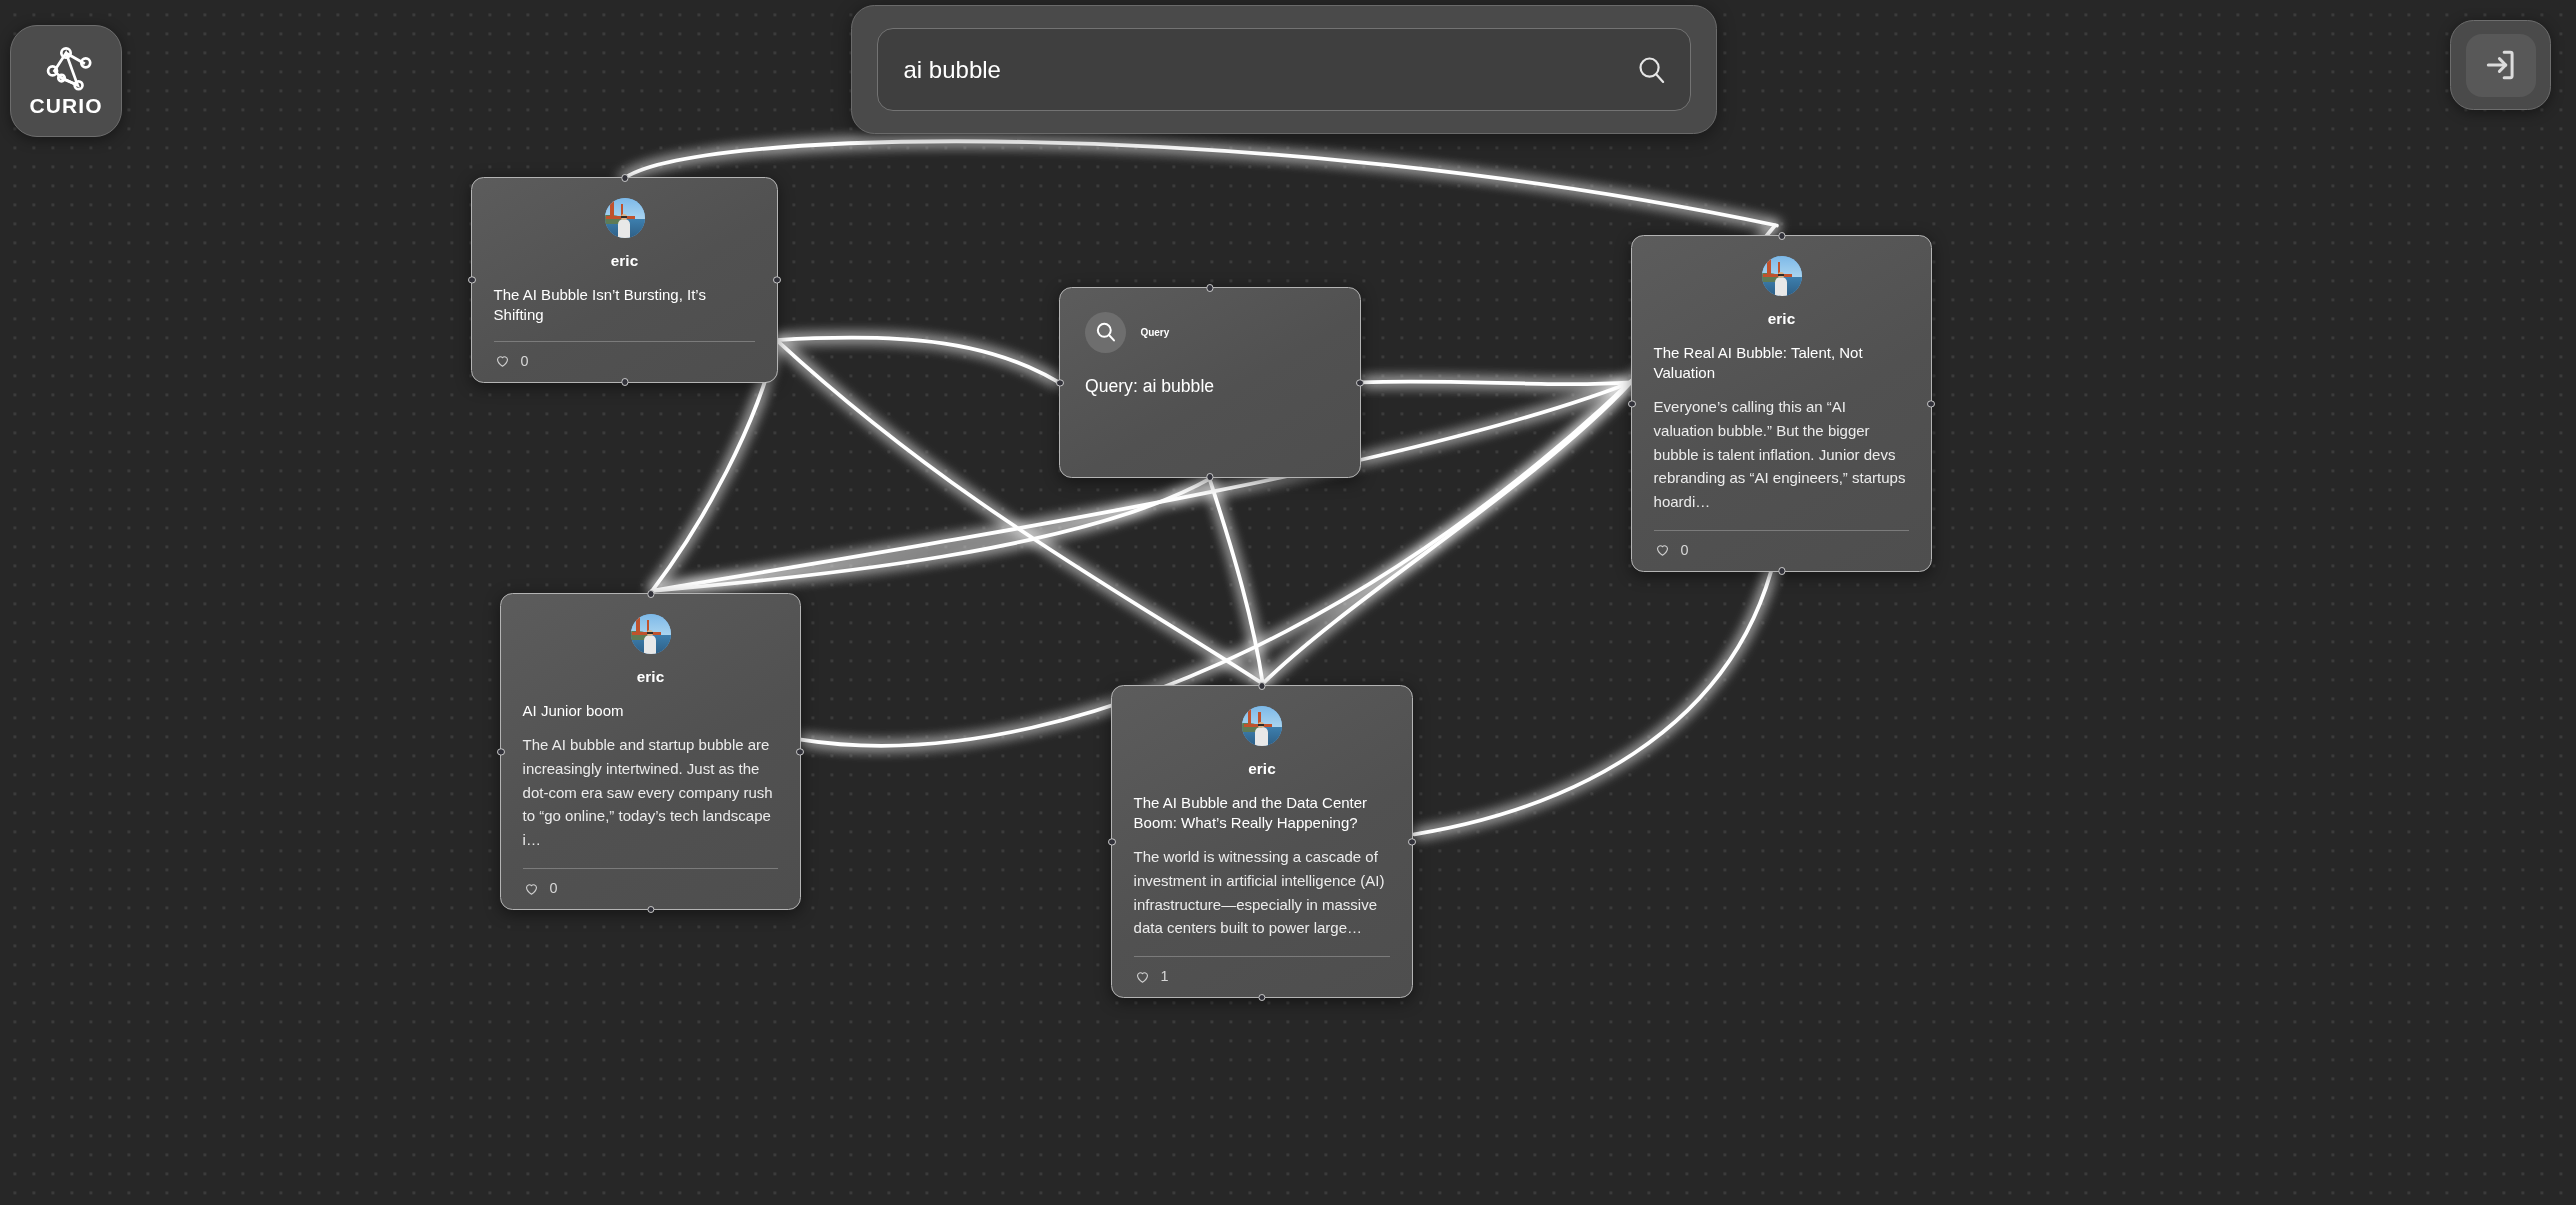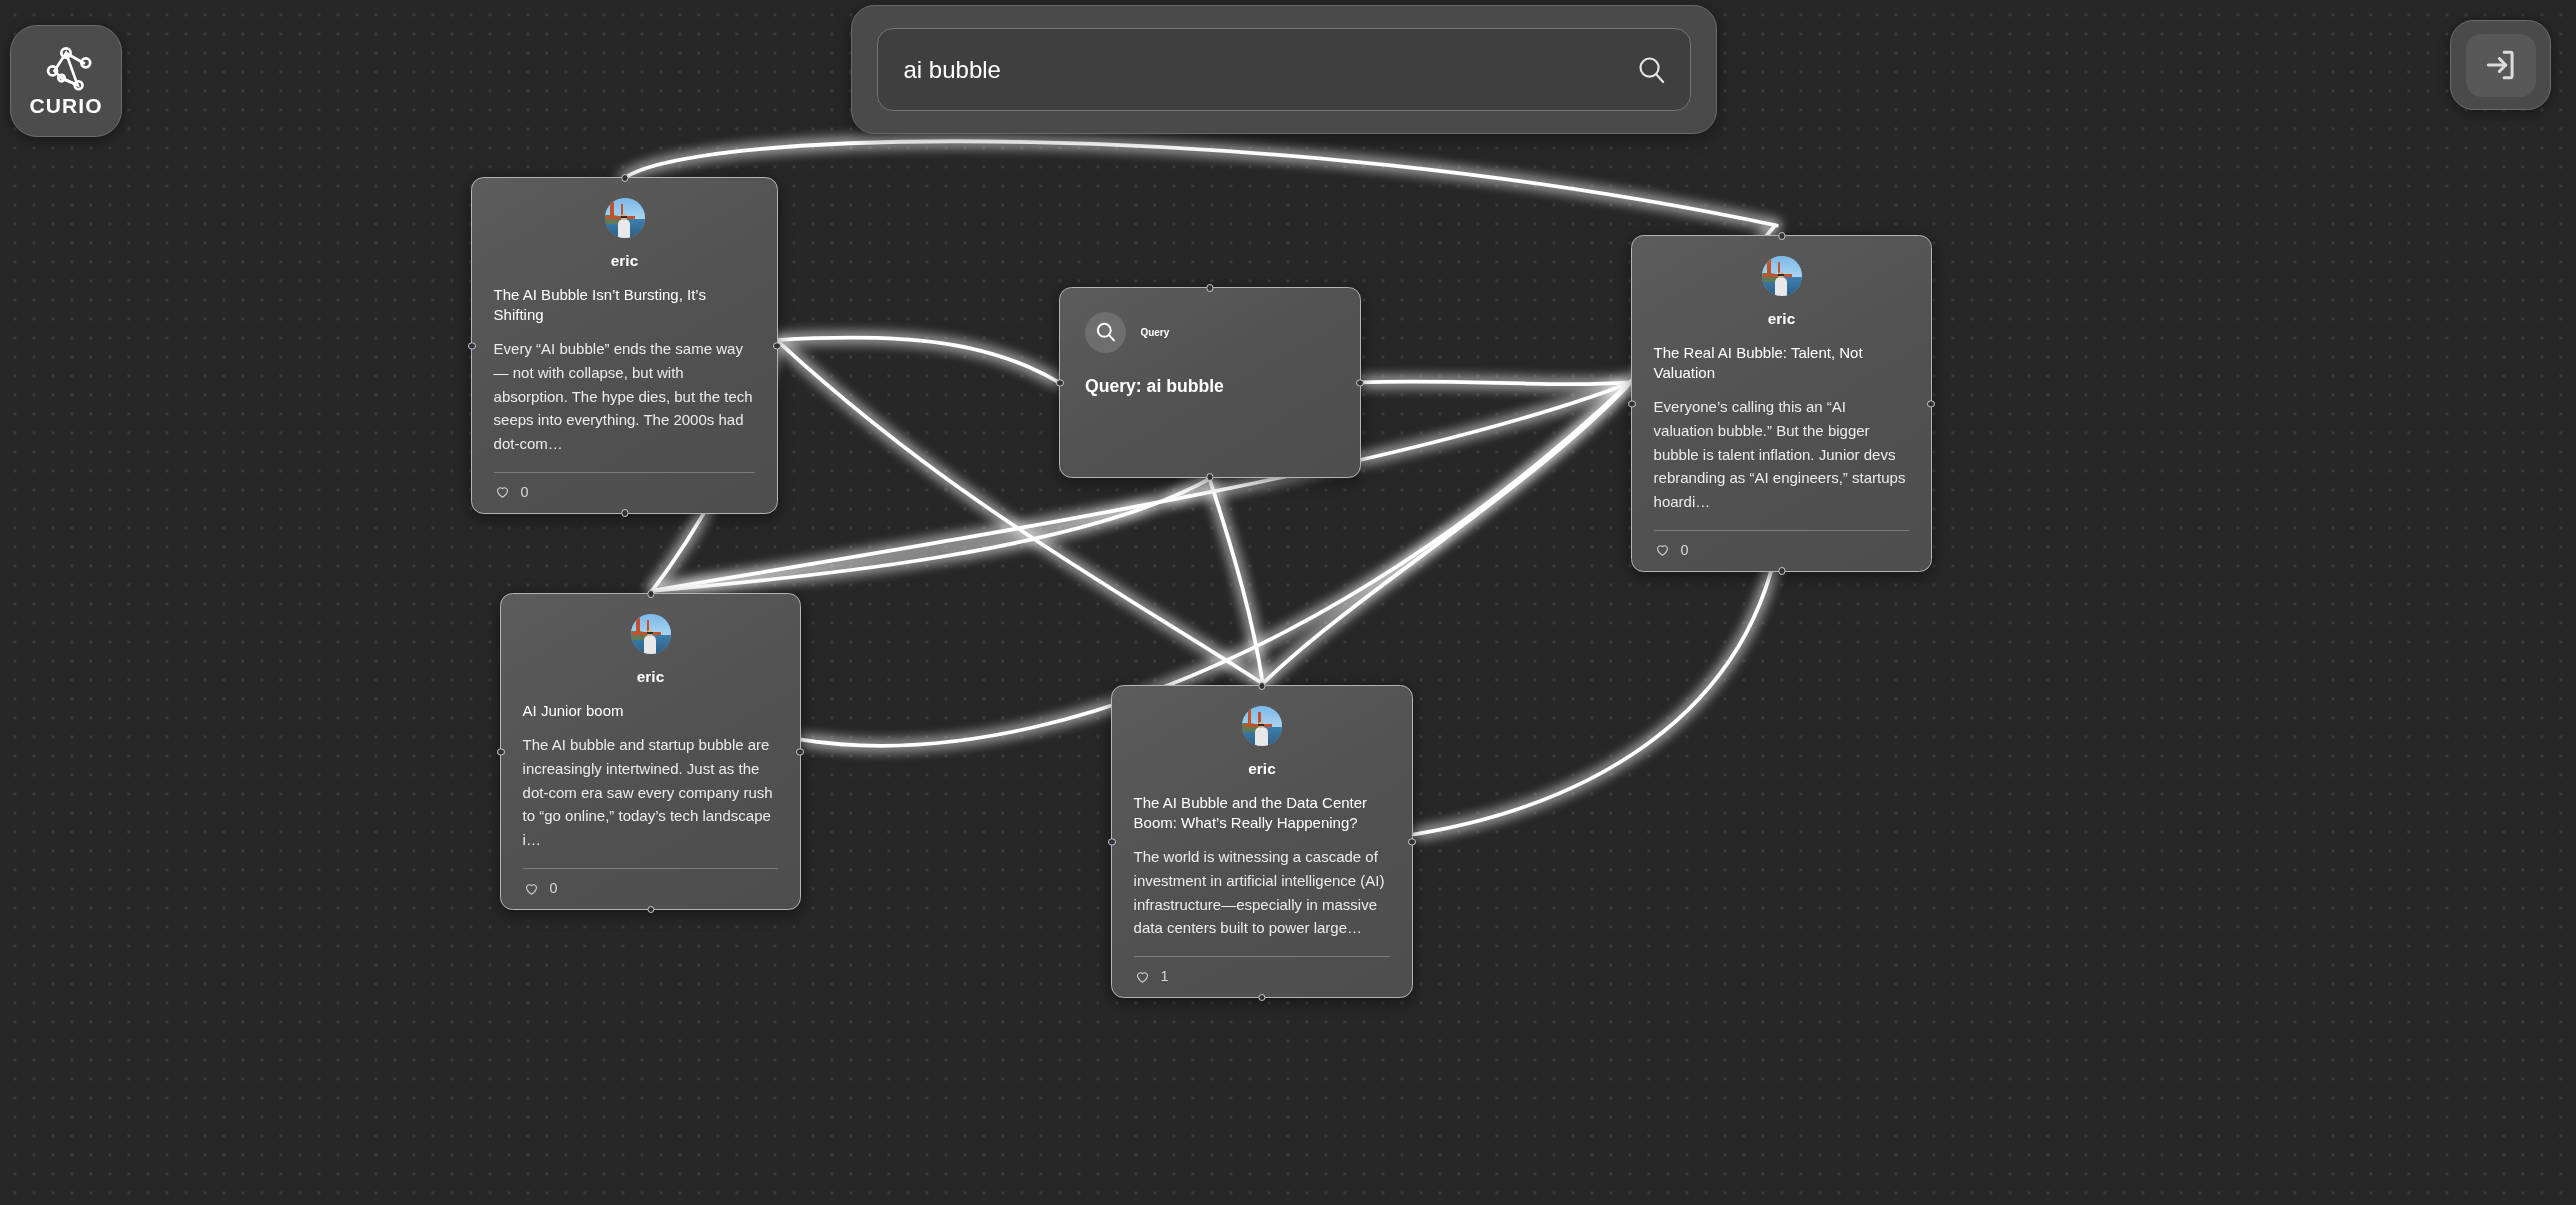--- a/index.html
+++ b/index.html
@@ -119,21 +119,21 @@
   
   .query-node { padding: 23.5px 25px; }
   .query-head { display:flex; align-items:center; gap: 14.4px; margin-bottom: 23.5px; }
   .query-badge {
     width: 41px; height: 41px; border-radius: 50%;
     background: #6e6e6e;
     display: flex; align-items: center; justify-content: center;
     flex: 0 0 41px;
   }
   .query-label { font-size: 10px; font-weight: bold; color: #fff; }
-  .query-text  { font-size: 17.6px; font-weight: bold; color: #fff; }
+  .query-text  { font-size: 17.6px; font-weight: normal; color: #fff; }
 
   
   .handle {
     position: absolute;
     width: 7.2px; height: 7.2px;
     border-radius: 50%;
     background: #32323a;
     border: 1.1px solid #c9c9c9;
     box-sizing: border-box;
   }
@@ -309,21 +309,20 @@
         <div class="bridge-t"></div>
           <div class="bridge-t2"></div>
           <div class="deck"></div>
         <div class="person-b"></div>
           <div class="person-h"></div>
           <div class="glass"></div>
       </div>
       <div class="author">eric</div>
     </div>
     <div class="card-title">The AI Bubble Isn’t Bursting, It’s Shifting</div>
-    <div class="card-body">Every “AI bubble” ends the same way — not with collapse, but with absorption. The hype dies, but the tech seeps into everything. The 2000s had dot-com…</div>
     <div class="card-foot">
       <svg class="heart" viewBox="0 0 24 24">
         <path d="M12 20s-7-4.6-7-9.4A4.1 4.1 0 0 1 12 8a4.1 4.1 0 0 1 7 2.6C19 15.4 12 20 12 20z" fill="none" stroke="#cfcfcf" stroke-width="1.6"></path>
       </svg>
       <span class="like-count">0</span>
     </div>
   </div>
 
   <div class="node query-node" style="left:1059px; top:287px; width:302px; height:191px;">
     <div class="handle h-top"></div>

